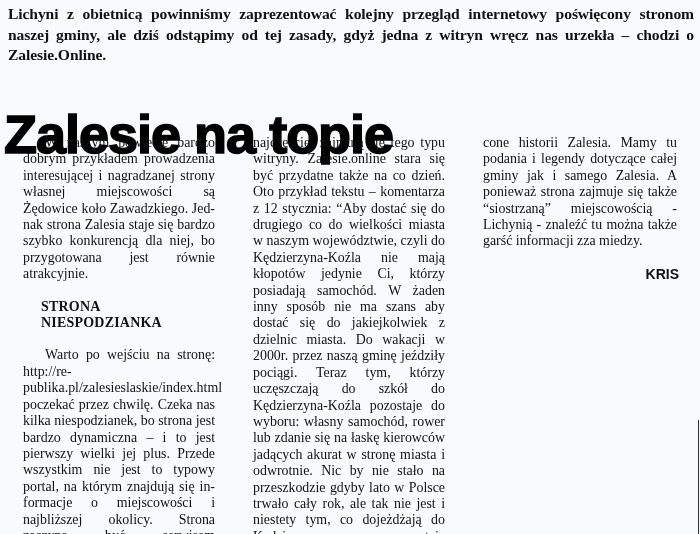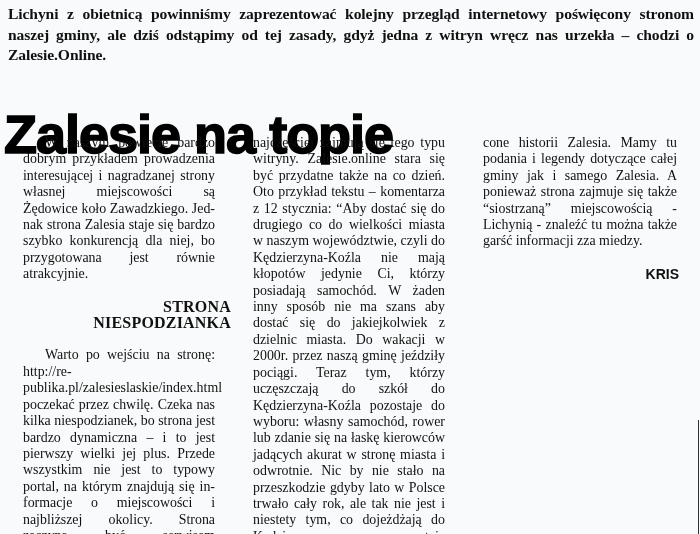--- a/index.html
+++ b/index.html
@@ -36,22 +36,22 @@
     line-height: 16.4px;
     text-align: justify;
     hyphens: manual;
   }
   .col1 { left: 7px; width: 224px; }
   .col2 { left: 237px; width: 224px; }
   .col3 { left: 467px; width: 226px; }
   .col p { margin: 16px; text-indent: 22px; font-family: Liberation Serif, serif; }
   .col p.noindent { text-indent: 0; }
   .col h3 {
-    margin: 0; font-size: 16px; line-height: 16.4px;
-    font-weight: bold; text-align: right; padding-left: 22px;
+    margin: 12px; font-size: 14px; line-height: 16.4px;
+    font-weight: bold; text-align: left; padding-left: 22px;
     letter-spacing: 0.2px;
   }
   .signature {
     text-align: right;
     font-family: "Liberation Sans", sans-serif;
     font-weight: bold;
     font-size: 14px;
     margin-top: 6px;
     padding-right: 14px;
   }

